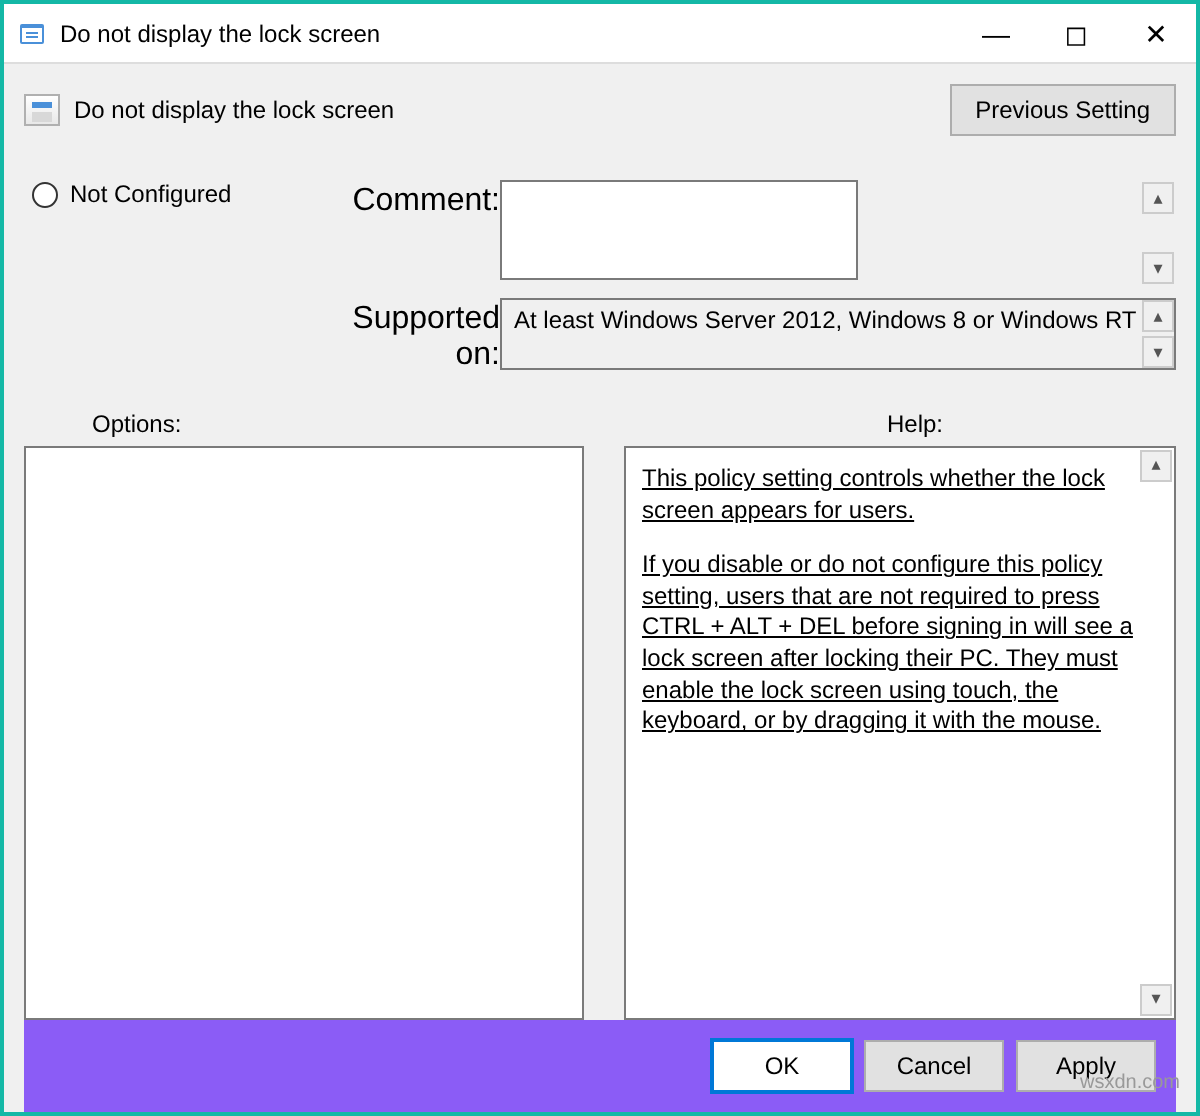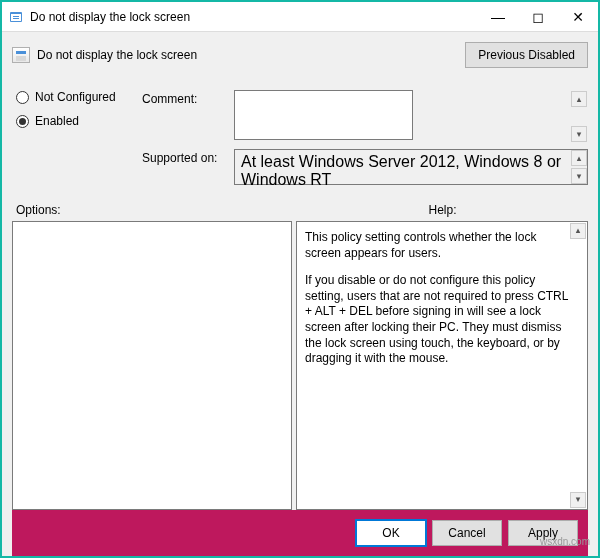--- a/index.html
+++ b/index.html
@@ -11,39 +11,39 @@
     .winbtn { width: 40px; height: 30px; display: flex; align-items: center; justify-content: center; font-size: 14px; font-family: Arial; cursor: pointer; }
     .content { flex: 1; display: flex; flex-direction: column; padding: 6px 10px 0 10px; }
     .header-row { display: flex; align-items: center; margin-bottom: 6px; margin-top: 4px; }
     .header-row .icon2 { width: 18px; height: 16px; margin-right: 7px; border: 1px solid #b0b0b0; background: linear-gradient(#fff,#e8e8e8); position: relative; }
     .header-row .icon2::after { content: ''; position: absolute; left: 3px; top: 3px; width: 10px; height: 3px; background: #4a90d9; }
     .header-row .icon2::before { content: ''; position: absolute; left: 3px; top: 8px; width: 10px; height: 5px; background: #d8d8d8; }
     .header-row .subtitle { flex: 1; font-size: 12px; }
     .navbtns { display: flex; gap: 6px; }
     .btn { background: #e1e1e1; border: 1px solid #adadad; padding: 5px 12px; font-size: 12px; cursor: pointer; }
     .btn-primary { background: #fff; border: 1px solid #0078d7; outline: 1px solid #0078d7; }
-    .grid-top { display: flex; gap: 0; margin-top: 16px; }
+    .grid-top { display: flex; gap: 16px; margin-top: 16px; }
     .left-col { width: 130px; padding-left: 4px; }
     .right-col { flex: 1; }
     .radio-row { display: flex; align-items: center; margin-bottom: 10px; cursor: pointer; font-size: 12px; }
     .radio-circle { width: 13px; height: 13px; border: 1px solid #333; border-radius: 50%; margin-right: 6px; display: flex; align-items: center; justify-content: center; background: #fff; }
     .radio-circle.checked::after { content: ''; width: 7px; height: 7px; background: #333; border-radius: 50%; }
     .field-row { display: flex; align-items: flex-start; margin-bottom: 6px; }
-    .field-label { width: 92px; text-align: left; padding-top: 2px; font-size: 12px; }
+    .field-label { width: 92px; text-align: right; padding-top: 2px; font-size: 16px; }
     .textarea-like { flex: 1; background: #fff; border: 1px solid #7a7a7a; height: 50px; position: relative; font-size: 12px; padding: 3px 18px 3px 4px; resize: none; font-family: inherit; }
     .scrollbtn { position: absolute; right: 1px; width: 16px; height: 16px; background: #f0f0f0; border: 1px solid #ccc; display: flex; align-items: center; justify-content: center; font-size: 9px; color: #555; }
-    .supported-box { flex: 1; background: #f0f0f0; border: 1px solid #7a7a7a; height: 36px; font-size: 16px; padding: 3px 18px 3px 6px; position: relative; }
-    .mid-labels { display: flex; margin-top: 12px; }
+    .supported-box { flex: 1; background: #f0f0f0; border: 1px solid #7a7a7a; height: 36px; font-size: 12px; padding: 3px 18px 3px 6px; position: relative; }
+    .mid-labels { display: flex; margin-top: 12px; margin-left: 30px; }
     .mid-labels .left { width: 285px; padding-left: 4px; }
     .mid-labels .right { flex: 1; text-align: center; }
-    .panels { display: flex; flex: 1; gap: 4px; margin-top: 4px; }
+    .panels { display: flex; flex: 1; gap: 20px; margin-top: 4px; text-decoration: underline; }
     .panel-left { width: 280px; border: 1px solid #7a7a7a; background: #fff; }
     .panel-right { flex: 1; border: 1px solid #7a7a7a; background: #fff; padding: 8px 18px 8px 8px; font-size: 12px; line-height: 1.3; position: relative; overflow: hidden; }
     .panel-right p { margin-bottom: 12px; }
-    .footer { display: flex; justify-content: flex-end; padding: 10px; gap: 6px; background: #be185d; }
+    .footer { display: flex; justify-content: flex-end; padding: 10px; gap: 6px; background: #8b5cf6; }
     .footer .btn { min-width: 70px; }
     .rel-wrap { position: relative; flex: 1; }
     .watermark { position: absolute; right: 10px; bottom: 11px; font-size: 10px; color: #999; pointer-events: none; }
   </style>
 </head>
 <body>
 
 <div class="window">
 
   <div class="titlebar">
@@ -60,33 +60,29 @@
     <div class="winbtn">◻</div>
     <div class="winbtn">✕</div>
   </div>
 
   <div class="content">
 
     <div class="header-row">
       <span class="icon2"></span>
       <span class="subtitle">Do not display the lock screen</span>
       <div class="navbtns">
-        <button class="btn">Previous Disabled</button>
+        <button class="btn">Previous Setting</button>
       </div>
     </div>
 
     <div class="grid-top">
       <div class="left-col">
         <div class="radio-row">
           <span class="radio-circle"></span>
           <span>Not Configured</span>
-        </div>
-        <div class="radio-row">
-          <span class="radio-circle checked"></span>
-          <span>Enabled</span>
         </div>
       </div>
       <div class="right-col">
         <div class="field-row">
           <div class="field-label">Comment:</div>
           <div class="rel-wrap">
             <textarea class="textarea-like" style=""></textarea>
             <div class="scrollbtn" style="top:1px">▴</div>
             <div class="scrollbtn" style="bottom:1px">▾</div>
           </div>
@@ -104,21 +100,21 @@
 
     <div class="mid-labels">
       <div class="left">Options:</div>
       <div class="right">Help:</div>
     </div>
 
     <div class="panels">
       <div class="panel-left"></div>
       <div class="panel-right">
         <p>This policy setting controls whether the lock screen appears for users.</p>
-        <p>If you disable or do not configure this policy setting, users that are not required to press CTRL + ALT + DEL before signing in will see a lock screen after locking their PC. They must dismiss the lock screen using touch, the keyboard, or by dragging it with the mouse.</p>
+        <p>If you disable or do not configure this policy setting, users that are not required to press CTRL + ALT + DEL before signing in will see a lock screen after locking their PC. They must enable the lock screen using touch, the keyboard, or by dragging it with the mouse.</p>
         <div class="scrollbtn" style="top:1px;right:1px">▴</div>
         <div class="scrollbtn" style="bottom:1px;right:1px">▾</div>
       </div>
     </div>
 
     <div class="footer">
       <button class="btn btn-primary">OK</button>
       <button class="btn">Cancel</button>
       <button class="btn">Apply</button>
     </div>

